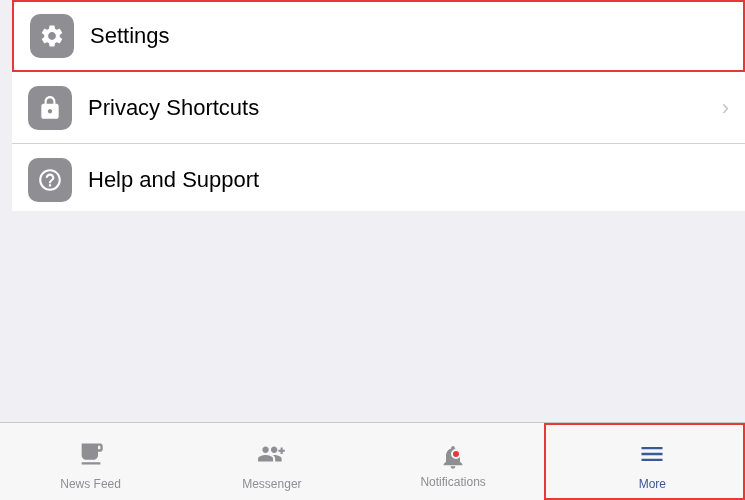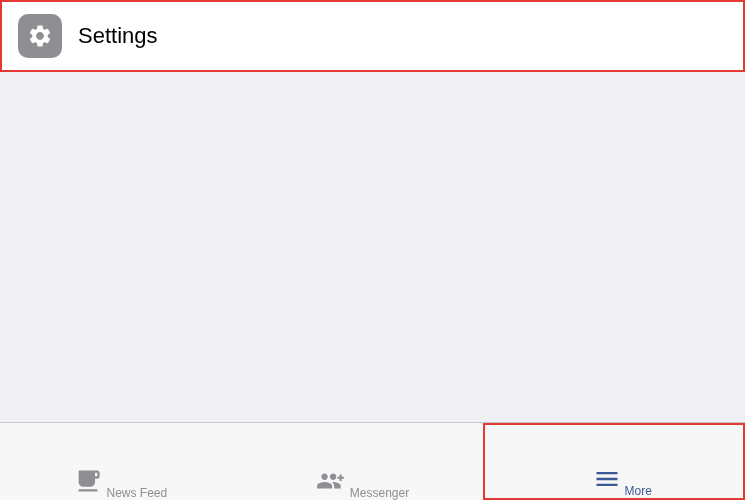--- a/index.html
+++ b/index.html
@@ -10,20 +10,21 @@
       font-family: -apple-system, 'Helvetica Neue', Arial, sans-serif;
       overflow: hidden;
       display: flex;
       flex-direction: column;
     }
 
     .menu-list {
       flex: 1;
       background: #efeff4;
       overflow: hidden;
+      margin-left: 12px;
     }
 
     .menu-item {
       display: flex;
       align-items: center;
       background: #fff;
       padding: 0 16px;
       height: 72px;
       border-bottom: 1px solid #d1d1d6;
       position: relative;
@@ -74,22 +75,22 @@
       height: 78px;
       background: #f7f7f7;
       border-top: 1px solid #c8c8c8;
       display: flex;
       align-items: center;
     }
 
     .tab-item {
       flex: 1;
       display: flex;
-      flex-direction: row;
-      align-items: flex-end;
+      flex-direction: column;
+      align-items: center;
       justify-content: center;
       height: 100%;
       cursor: pointer;
       padding-top: 8px;
       gap: 4px;
     }
 
     .tab-item.active-tab {
       border: 2.5px solid #e53935;
       padding-left: 16px;
@@ -136,21 +137,38 @@
 
   <div class="menu-item settings-item">
     <div class="menu-item-icon">
       <svg class="icon-svg" viewBox="0 0 24 24" fill="white">
         <path d="M19.14 12.94c.04-.3.06-.61.06-.94s-.02-.64-.07-.94l2.03-1.58c.18-.14.23-.41.12-.61l-1.92-3.32c-.12-.22-.37-.29-.59-.22l-2.39.96c-.5-.38-1.03-.7-1.62-.94l-.36-2.54c-.04-.24-.24-.41-.48-.41h-3.84c-.24 0-.43.17-.47.41l-.36 2.54c-.59.24-1.13.57-1.62.94l-2.39-.96c-.22-.08-.47 0-.59.22L2.74 8.87c-.12.21-.08.47.12.61l2.03 1.58c-.05.3-.09.63-.09.94s.02.64.07.94l-2.03 1.58c-.18.14-.23.41-.12.61l1.92 3.32c.12.22.37.29.59.22l2.39-.96c.5.38 1.03.7 1.62.94l.36 2.54c.05.24.24.41.48.41h3.84c.24 0 .44-.17.47-.41l.36-2.54c.59-.24 1.13-.56 1.62-.94l2.39.96c.22.08.47 0 .59-.22l1.92-3.32c.12-.22.07-.47-.12-.61l-2.01-1.58zM12 15.6c-1.98 0-3.6-1.62-3.6-3.6s1.62-3.6 3.6-3.6 3.6 1.62 3.6 3.6-1.62 3.6-3.6 3.6z"></path>
       </svg>
     </div>
     <span class="menu-item-label">Settings</span>
   </div>
 
-
+  <div class="menu-item">
+    <div class="menu-item-icon">
+      <svg class="icon-svg" viewBox="0 0 24 24" fill="white">
+        <path d="M18 8h-1V6c0-2.76-2.24-5-5-5S7 3.24 7 6v2H6c-1.1 0-2 .9-2 2v10c0 1.1.9 2 2 2h12c1.1 0 2-.9 2-2V10c0-1.1-.9-2-2-2zm-6 9c-1.1 0-2-.9-2-2s.9-2 2-2 2 .9 2 2-.9 2-2 2zm3.1-9H8.9V6c0-1.71 1.39-3.1 3.1-3.1 1.71 0 3.1 1.39 3.1 3.1v2z"></path>
+      </svg>
+    </div>
+    <span class="menu-item-label">Privacy Shortcuts</span>
+    <span class="menu-item-chevron">›</span>
+  </div>
+
+  <div class="menu-item">
+    <div class="menu-item-icon">
+      <svg class="icon-svg" viewBox="0 0 24 24" fill="white">
+        <path d="M11 18h2v-2h-2v2zm1-16C6.48 2 2 6.48 2 12s4.48 10 10 10 10-4.48 10-10S17.52 2 12 2zm0 18c-4.41 0-8-3.59-8-8s3.59-8 8-8 8 3.59 8 8-3.59 8-8 8zm0-14c-2.21 0-4 1.79-4 4h2c0-1.1.9-2 2-2s2 .9 2 2c0 2-3 1.75-3 5h2c0-2.25 3-2.5 3-5 0-2.21-1.79-4-4-4z"></path>
+      </svg>
+    </div>
+    <span class="menu-item-label">Help and Support</span>
+  </div>
 
 </div>
 
 <div class="spacer-area"></div>
 
 <div class="tab-bar">
 
   <div class="tab-item">
     <div class="tab-icon">
       <svg width="28" height="28" viewBox="0 0 24 24" fill="#8e8e93">
@@ -164,20 +182,29 @@
     <div class="tab-icon">
       <svg width="30" height="28" viewBox="0 0 28 24" fill="#8e8e93">
         <path d="M16 11c1.66 0 2.99-1.34 2.99-3S17.66 5 16 5c-1.66 0-3 1.34-3 3s1.34 3 3 3zm-8 0c1.66 0 2.99-1.34 2.99-3S9.66 5 8 5C6.34 5 5 6.34 5 8s1.34 3 3 3zm0 2c-2.33 0-7 1.17-7 3.5V19h14v-2.5c0-2.33-4.67-3.5-7-3.5zm8 0c-.29 0-.62.02-.97.05 1.16.84 1.97 1.97 1.97 3.45V19h6v-2.5c0-2.33-4.67-3.5-7-3.5z"></path>
         <path d="M20 8v2h2v2h2v-2h2V8h-2V6h-2v2z" fill="#8e8e93"></path>
       </svg>
     </div>
     <span class="tab-label">Messenger</span>
   </div>
 
 
+  <div class="tab-item">
+    <div class="tab-icon-wrap">
+      <svg width="28" height="28" viewBox="0 0 24 24" fill="#8e8e93">
+        <path d="M12 22c1.1 0 2-.9 2-2h-4c0 1.1.9 2 2 2zm6-6V11c0-3.07-1.64-5.64-4.5-6.32V4c0-.83-.67-1.5-1.5-1.5s-1.5.67-1.5 1.5v.68C7.63 5.36 6 7.92 6 11v5l-2 2v1h16v-1l-2-2z"></path>
+      </svg>
+      <span class="notification-dot"></span>
+    </div>
+    <span class="tab-label">Notifications</span>
+  </div>
 
   <div class="tab-item active-tab">
     <div class="tab-icon">
       <svg width="28" height="28" viewBox="0 0 24 24" fill="#3b5998">
         <path d="M3 18h18v-2H3v2zm0-5h18v-2H3v2zm0-7v2h18V6H3z"></path>
       </svg>
     </div>
     <span class="tab-label" style="color:#3b5998;">More</span>
   </div>
 

